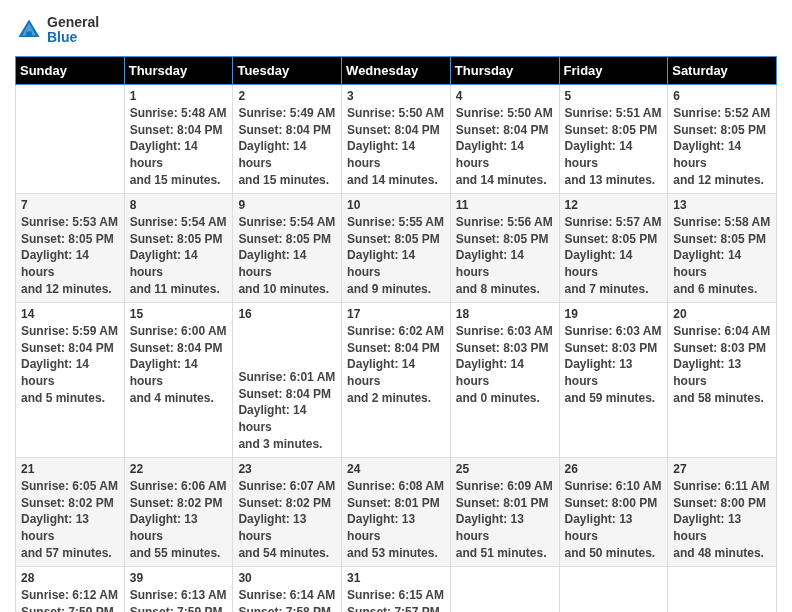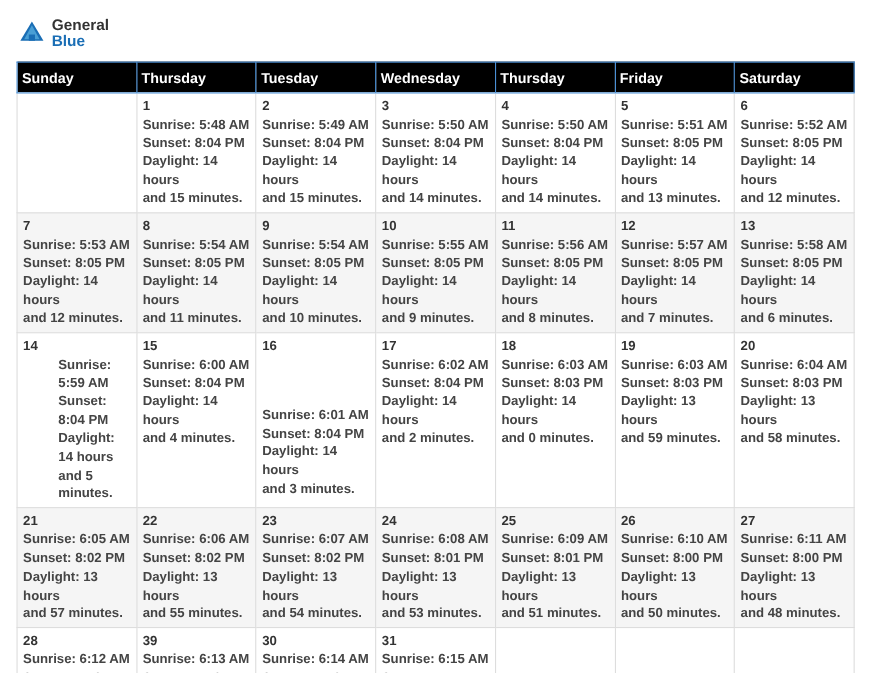--- a/index.html
+++ b/index.html
@@ -209,21 +209,21 @@
           <span class="day-num">13</span>
           <div class="day-info" style="white-space: pre-line;">Sunrise: 5:58 AM
 Sunset: 8:05 PM
 Daylight: 14 hours
 and 6 minutes.</div>
         </td>
       </tr>
       <tr>
         <td>
           <span class="day-num">14</span>
-          <div class="day-info" style="white-space: pre-line; margin-left: 32px;">Sunrise: 5:59 AM
+          <div class="day-info" style="white-space: pre-line;">Sunrise: 5:59 AM
 Sunset: 8:04 PM
 Daylight: 14 hours
 and 5 minutes.</div>
         </td>
         <td>
           <span class="day-num">15</span>
           <div class="day-info" style="white-space: pre-line;">Sunrise: 6:00 AM
 Sunset: 8:04 PM
 Daylight: 14 hours
 and 4 minutes.</div>

